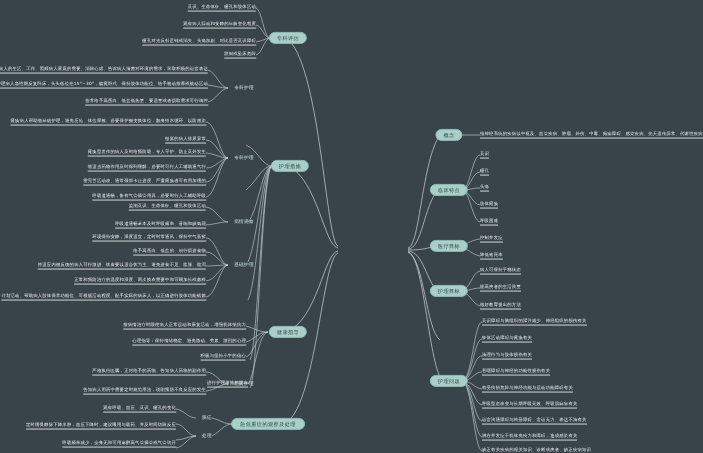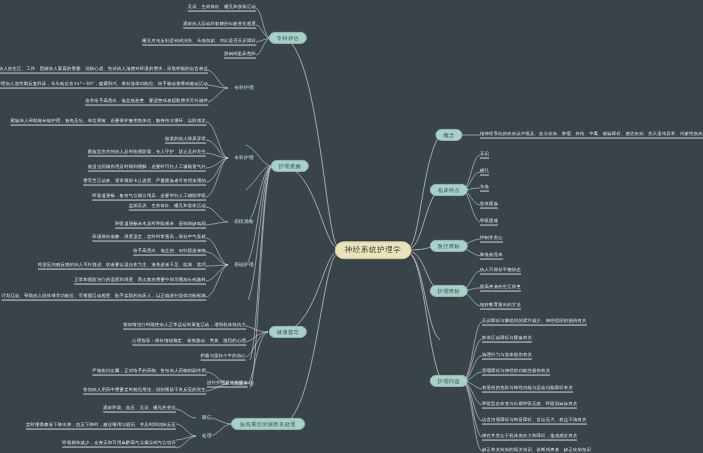--- a/index.html
+++ b/index.html
@@ -155,21 +155,20 @@
     <path d="M462 381 C 472 381 474 355 482 356"></path>
     <path d="M462 381 C 472 381 474 372 482 372"></path>
     <path d="M462 381 C 472 381 474 388 482 389"></path>
     <path d="M462 381 C 472 382 474 404 482 405"></path>
     <path d="M462 381 C 472 382 474 420 482 421"></path>
     <path d="M462 381 C 472 382 474 436 482 437"></path>
     <path d="M462 381 C 472 382 474 450 482 451"></path>
   </g>
 </svg>
 
-<div class="node central" style="left:373px; top:250px;">神经系统护理学</div>
 
 <div class="node branch" style="left:288px; top:38px;">专科评估</div>
 <div class="node branch" style="left:290px; top:166px;">护理措施</div>
 <div class="node branch" style="left:288px; top:332px;">健康指导</div>
 <div class="node branch wide" style="left:268px; top:424px;">急危重症的观察及处理</div>
 
 <div class="node sub l" style="left:244px; top:88px;">专科护理</div>
 <div class="node sub l" style="left:244px; top:158px;">专科护理</div>
 <div class="node sub l" style="left:244px; top:222px;">病情观察</div>
 <div class="node sub l" style="left:244px; top:265px;">基础护理</div>

